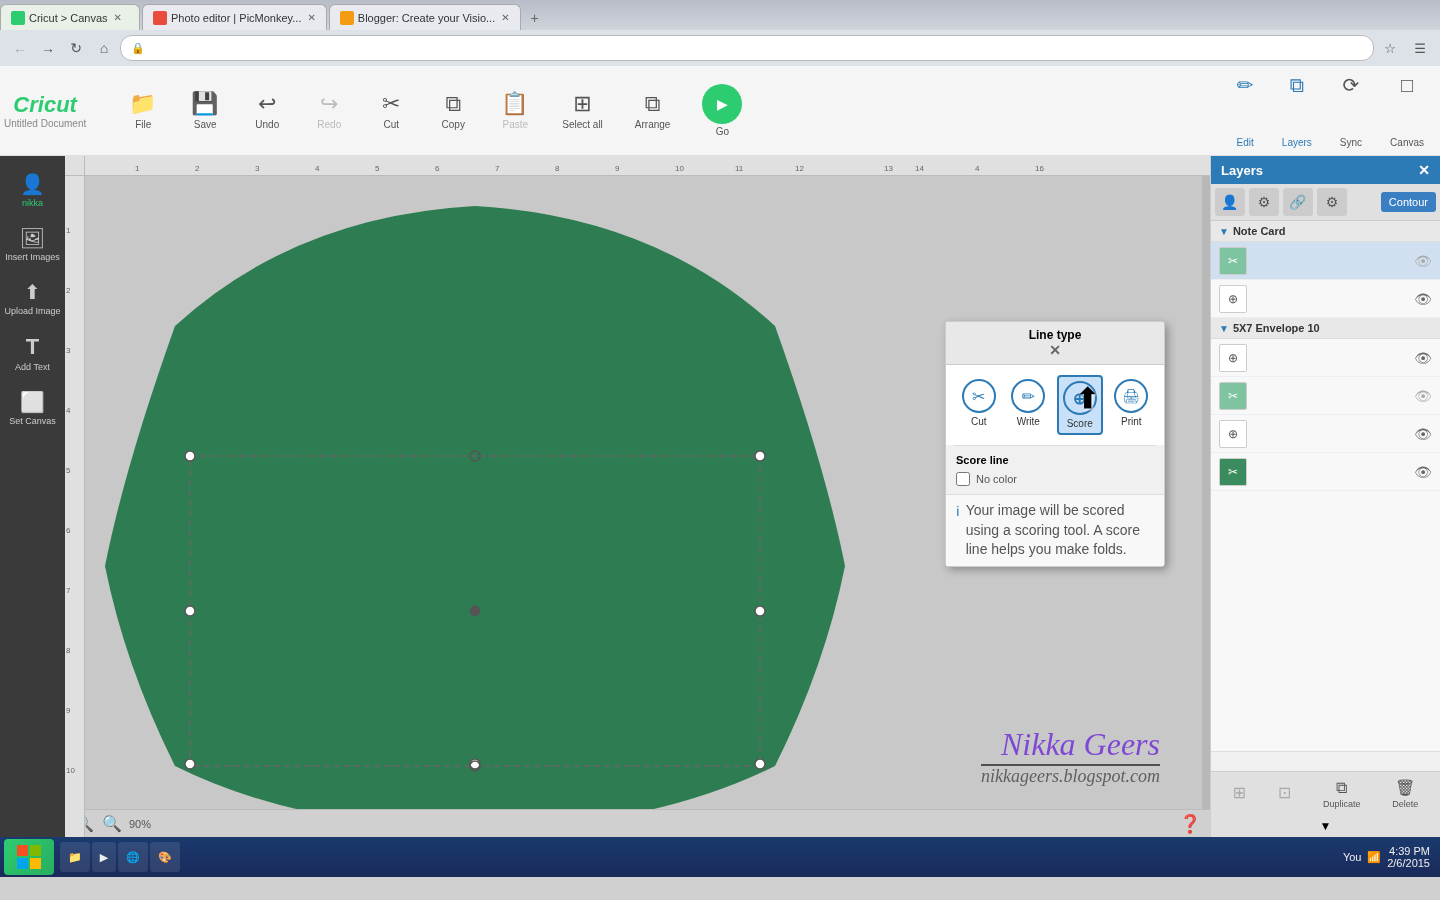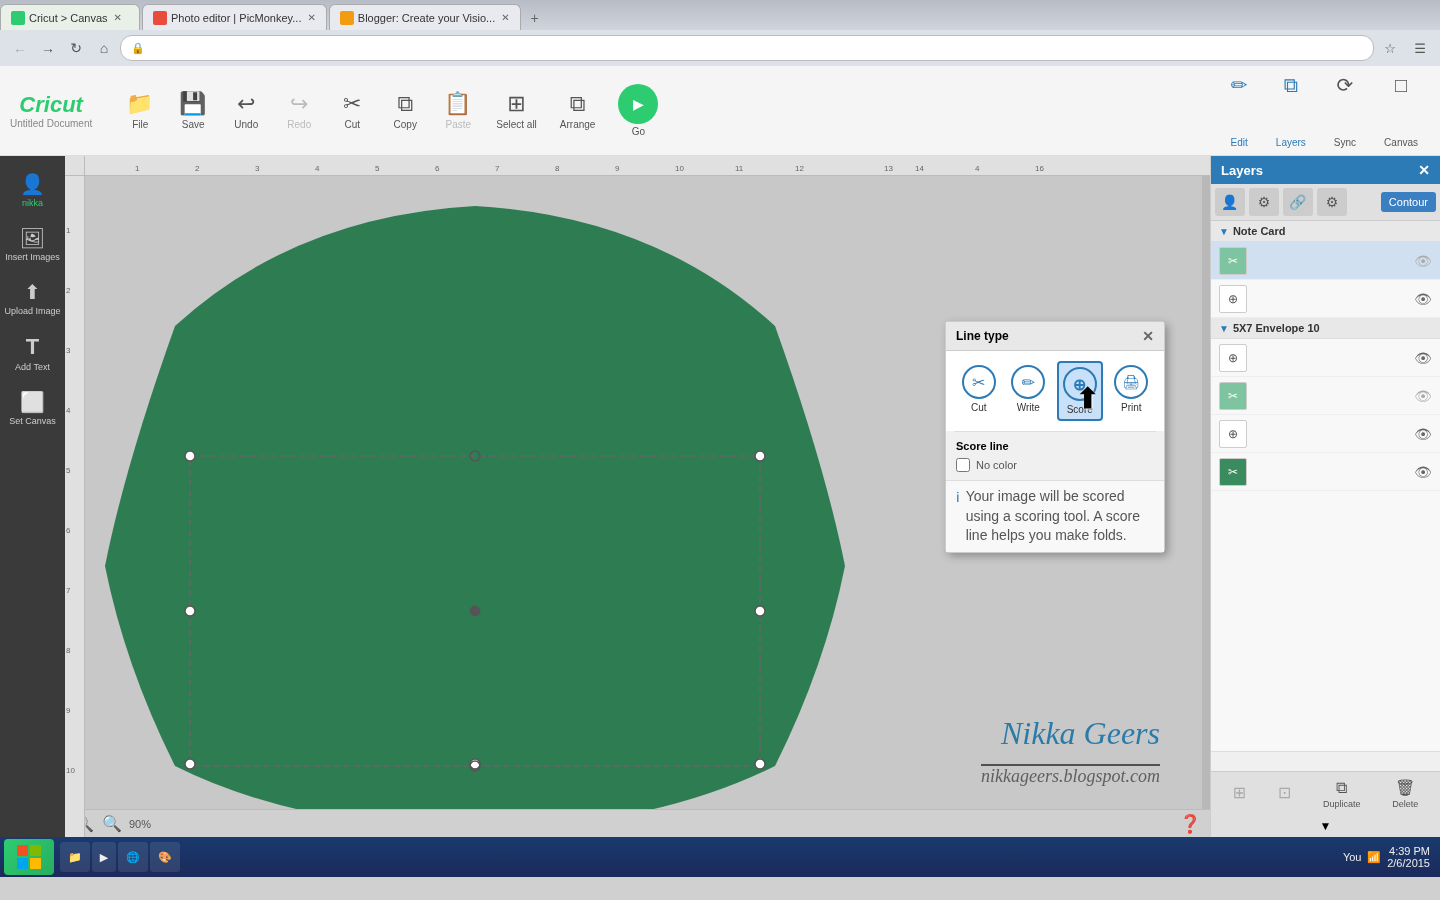--- a/index.html
+++ b/index.html
@@ -23,21 +23,21 @@
     .address-box { flex: 1; height: 26px; border: 1px solid #bbb; border-radius: 12px; background: #fff; display: flex; align-items: center; padding: 0 10px; font-size: 12px; color: #333; }
     .lock-icon { color: #555; margin-right: 4px; font-size: 11px; }
     .address-text { flex: 1; }
     .top-right-icons { display: flex; align-items: center; gap: 6px; }
     .top-right-icon { width: 24px; height: 24px; display: flex; align-items: center; justify-content: center; color: #555; font-size: 13px; cursor: pointer; }
 
     
     .app-container { display: flex; flex-direction: column; width: 100%; height: 771px; background: #f5f5f5; }
 
     
-    .toolbar { display: flex; align-items: center; background: #f5f5f5; border-bottom: 1px solid #ddd; padding: 0 10px; height: 90px; gap: 3px; }
+    .toolbar { display: flex; align-items: center; background: #f5f5f5; border-bottom: 1px solid #ddd; padding: 0 4px; height: 90px; gap: 12px; }
     .logo-area { display: flex; flex-direction: column; align-items: center; margin-right: 20px; }
     .cricut-logo { color: #2ecc71; font-size: 22px; font-style: italic; font-weight: bold; }
     .doc-title { font-size: 10px; color: #888; }
     .toolbar-btn { display: flex; flex-direction: column; align-items: center; justify-content: center; padding: 6px 10px; cursor: pointer; min-width: 50px; color: #555; }
     .toolbar-btn .icon { font-size: 22px; margin-bottom: 2px; color: #555; }
     .toolbar-btn .label { font-size: 10px; color: #555; }
     .toolbar-btn.disabled .icon, .toolbar-btn.disabled .label { color: #bbb; }
     .go-btn { display: flex; flex-direction: column; align-items: center; justify-content: center; padding: 6px 10px; cursor: pointer; }
     .go-btn .circle { width: 40px; height: 40px; border-radius: 50%; background: #2ecc71; display: flex; align-items: center; justify-content: center; color: white; font-size: 14px; }
     .go-btn .label { font-size: 10px; color: #555; margin-top: 2px; }
@@ -86,21 +86,21 @@
     .layer-visibility { margin-left: auto; font-size: 14px; color: #666; cursor: pointer; }
     .layer-visibility.hidden { color: #aaa; }
 
     .layers-footer { background: #e0e0e0; display: flex; align-items: center; justify-content: space-around; padding: 6px; border-top: 1px solid #ccc; }
     .layers-footer-btn { display: flex; flex-direction: column; align-items: center; cursor: pointer; font-size: 9px; color: #555; }
     .layers-footer-btn .icon { font-size: 16px; margin-bottom: 2px; }
     .layers-footer-btn.disabled { color: #aaa; }
 
     
     .line-type-dialog { position: absolute; top: 145px; left: 860px; width: 220px; background: #f0f0f0; border: 1px solid #ccc; border-radius: 4px; box-shadow: 3px 3px 8px rgba(0,0,0,0.3); z-index: 100; }
-    .dialog-header { display: flex; align-items: center; justify-content: space-between; padding: 6px 10px; background: #e8e8e8; border-bottom: 1px solid #ccc; font-size: 12px; font-weight: bold; }
+    .dialog-header { display: flex; align-items: center; justify-content: space-between; padding: 6px 10px; background: #e8e8e8; border-bottom: 1px solid #ccc; font-size: 12px; font-weight: bold; flex-direction: column; }
     .dialog-close { cursor: pointer; font-size: 14px; color: #666; }
     .line-type-options { display: flex; justify-content: space-around; padding: 10px 8px; background: #fff; }
     .line-type-opt { display: flex; flex-direction: column; align-items: center; cursor: pointer; padding: 4px; border-radius: 4px; }
     .line-type-opt.active { background: #c8e0f8; border: 2px solid #2c7bb6; }
     .line-type-opt .icon-circle { width: 34px; height: 34px; border-radius: 50%; border: 2px solid #2c7bb6; display: flex; align-items: center; justify-content: center; margin-bottom: 3px; }
     .line-type-opt .label { font-size: 10px; color: #333; }
     .line-type-sep { height: 1px; background: #ddd; margin: 0 8px; }
     .score-line-section { padding: 8px 10px; }
     .score-line-label { font-size: 11px; font-weight: bold; margin-bottom: 6px; }
     .score-color-row { display: flex; align-items: center; gap: 6px; }
@@ -321,21 +321,21 @@
           <circle cx="665" cy="270" r="5" fill="#fff" stroke="#555" stroke-width="1.5"></circle>
           <circle cx="95" cy="425" r="5" fill="#fff" stroke="#555" stroke-width="1.5"></circle>
           <circle cx="665" cy="425" r="5" fill="#fff" stroke="#555" stroke-width="1.5"></circle>
           <circle cx="95" cy="578" r="5" fill="#fff" stroke="#555" stroke-width="1.5"></circle>
           <circle cx="380" cy="578" r="5" fill="#fff" stroke="#555" stroke-width="1.5"></circle>
           <circle cx="665" cy="578" r="5" fill="#fff" stroke="#555" stroke-width="1.5"></circle>
           <circle cx="380" cy="580" r="5" fill="none" stroke="#555" stroke-width="1.5"></circle>
         </svg>
 
         <div class="watermark">
-          <div class="watermark-name" style="font-family:'Georgia',serif;font-size:32px;color:#0369a1;opacity:0.8;border-bottom: 2px solid #333;padding-bottom:12px;">Nikka Geers</div>
+          <div class="watermark-name" style="font-family:'Georgia',serif;font-size:32px;color:#6d28d9;opacity:0.8;border-bottom: 2px solid #333;padding-bottom:1px;">Nikka Geers</div>
           <div class="watermark-url" style="font-family:'Georgia',serif;font-style:italic;font-size:18px;color:#333;opacity:0.7;">nikkageers.blogspot.com</div>
         </div>
 
         <div class="line-type-dialog">
           <div class="dialog-header">
             <span>Line type</span>
             <span class="dialog-close">✕</span>
           </div>
           <div class="line-type-options">
             <div class="line-type-opt">

